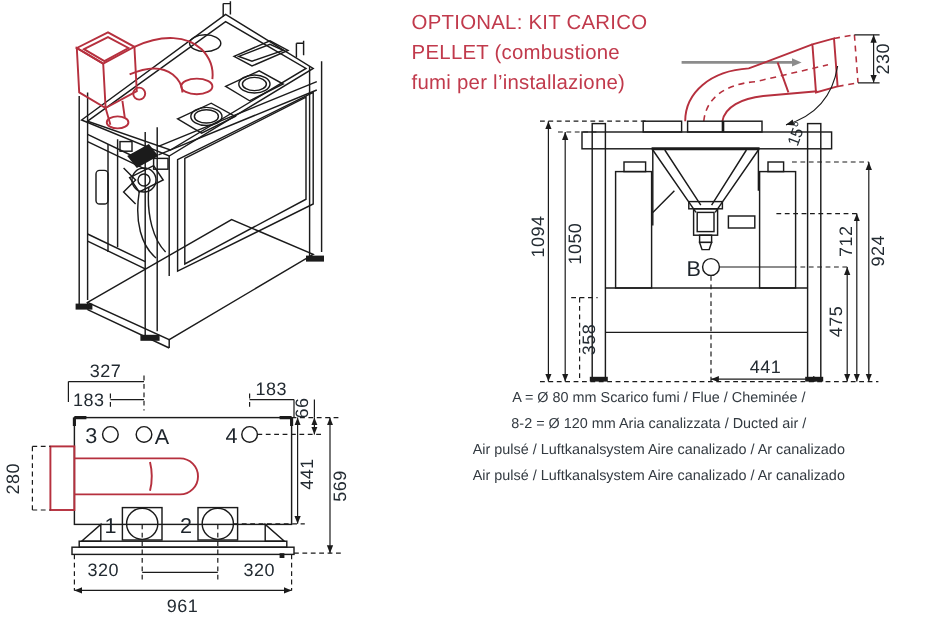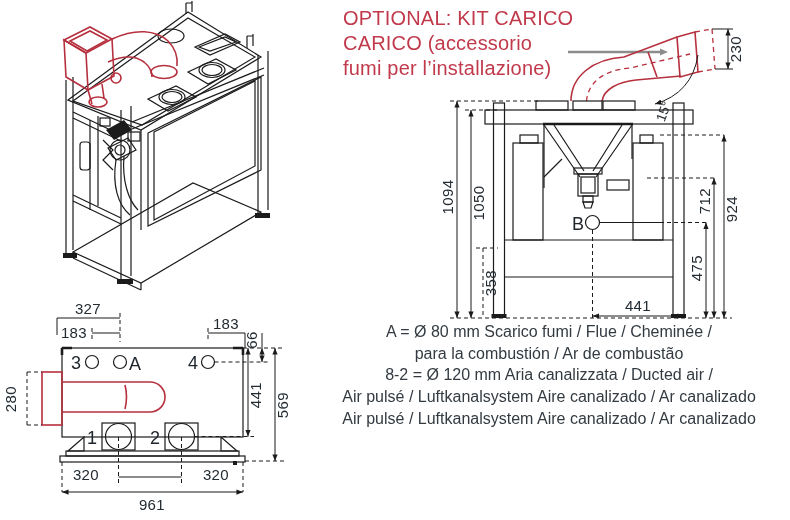--- a/index.html
+++ b/index.html
@@ -1,48 +1,47 @@
 <!DOCTYPE html>
 <html><head>
 <meta charset="utf-8">
 <style>
   html,body{margin:0;padding:0;background:#fff;}
   body{width:790px;height:520px;position:relative;overflow:hidden;
        font-family:"Liberation Sans",sans-serif;}
   .abs{position:absolute;}
-  #note{left:343px;top:6px;width:250px;color:#c13a4c;font-size:20px;
+  #note{left:343px;top:6px;width:250px;color:#c13a4c;font-size:17px;
         line-height:25px;letter-spacing:.2px;}
   #legend{left:308px;top:321px;width:482px;text-align:center;color:#333a41;
-          font-size:16px;line-height:21.7px;}
+          font-size:12px;line-height:21.7px;}
   svg{position:absolute;overflow:visible;}
   svg text{font-family:"Liberation Sans",sans-serif;fill:#232b32;}
   .dim{font-size:15px;letter-spacing:.4px;}
   .lbl{font-size:18px;fill:#1d242b;}
   .ang{font-size:13.5px;}
   .k{stroke:#1b1b1b;stroke-width:1.2;fill:none;}
   .kt{stroke:#1b1b1b;stroke-width:2.6;fill:none;}
   .kf{fill:#1b1b1b;stroke:none;}
   .d{stroke:#1b1b1b;stroke-width:1;fill:none;stroke-dasharray:4 3;}
   .m{stroke:#1b1b1b;stroke-width:1;fill:none;}
   .r{stroke:#b6303e;stroke-width:1.6;fill:none;}
   .rd{stroke:#b6303e;stroke-width:1.3;fill:none;stroke-dasharray:5 4;}
   .gray{stroke:#8c8c8c;stroke-width:2.4;fill:none;}
 </style>
 </head>
 <body>
 
 <div class="abs" id="note">
   <div>OPTIONAL: KIT CARICO</div>
-  <div>CARICO (accessorio</div>
+  <div>PELLET (combustione</div>
   <div>fumi per l’installazione)</div>
 </div>
 
 <div class="abs" id="legend">
   <div>A = Ø 80 mm Scarico fumi / Flue / Cheminée /</div>
-  <div>para la combustión / Ar de combustão</div>
   <div>8-2 = Ø 120 mm Aria canalizzata / Ducted air /</div>
   <div>Air pulsé / Luftkanalsystem Aire canalizado / Ar  canalizado</div>
   <div>Air pulsé / Luftkanalsystem Aire canalizado / Ar  canalizado</div>
 </div>
 
 <svg style="left:28px;top:0" width="300" height="300" viewBox="0 0 300 300">
   <g>
 
     <path class="k" d="M40,100 L160,12 L233,57 L113,130 Z"></path>
     <path class="k" d="M45,101 L160,18 L227,57 L114,125 Z"></path>

